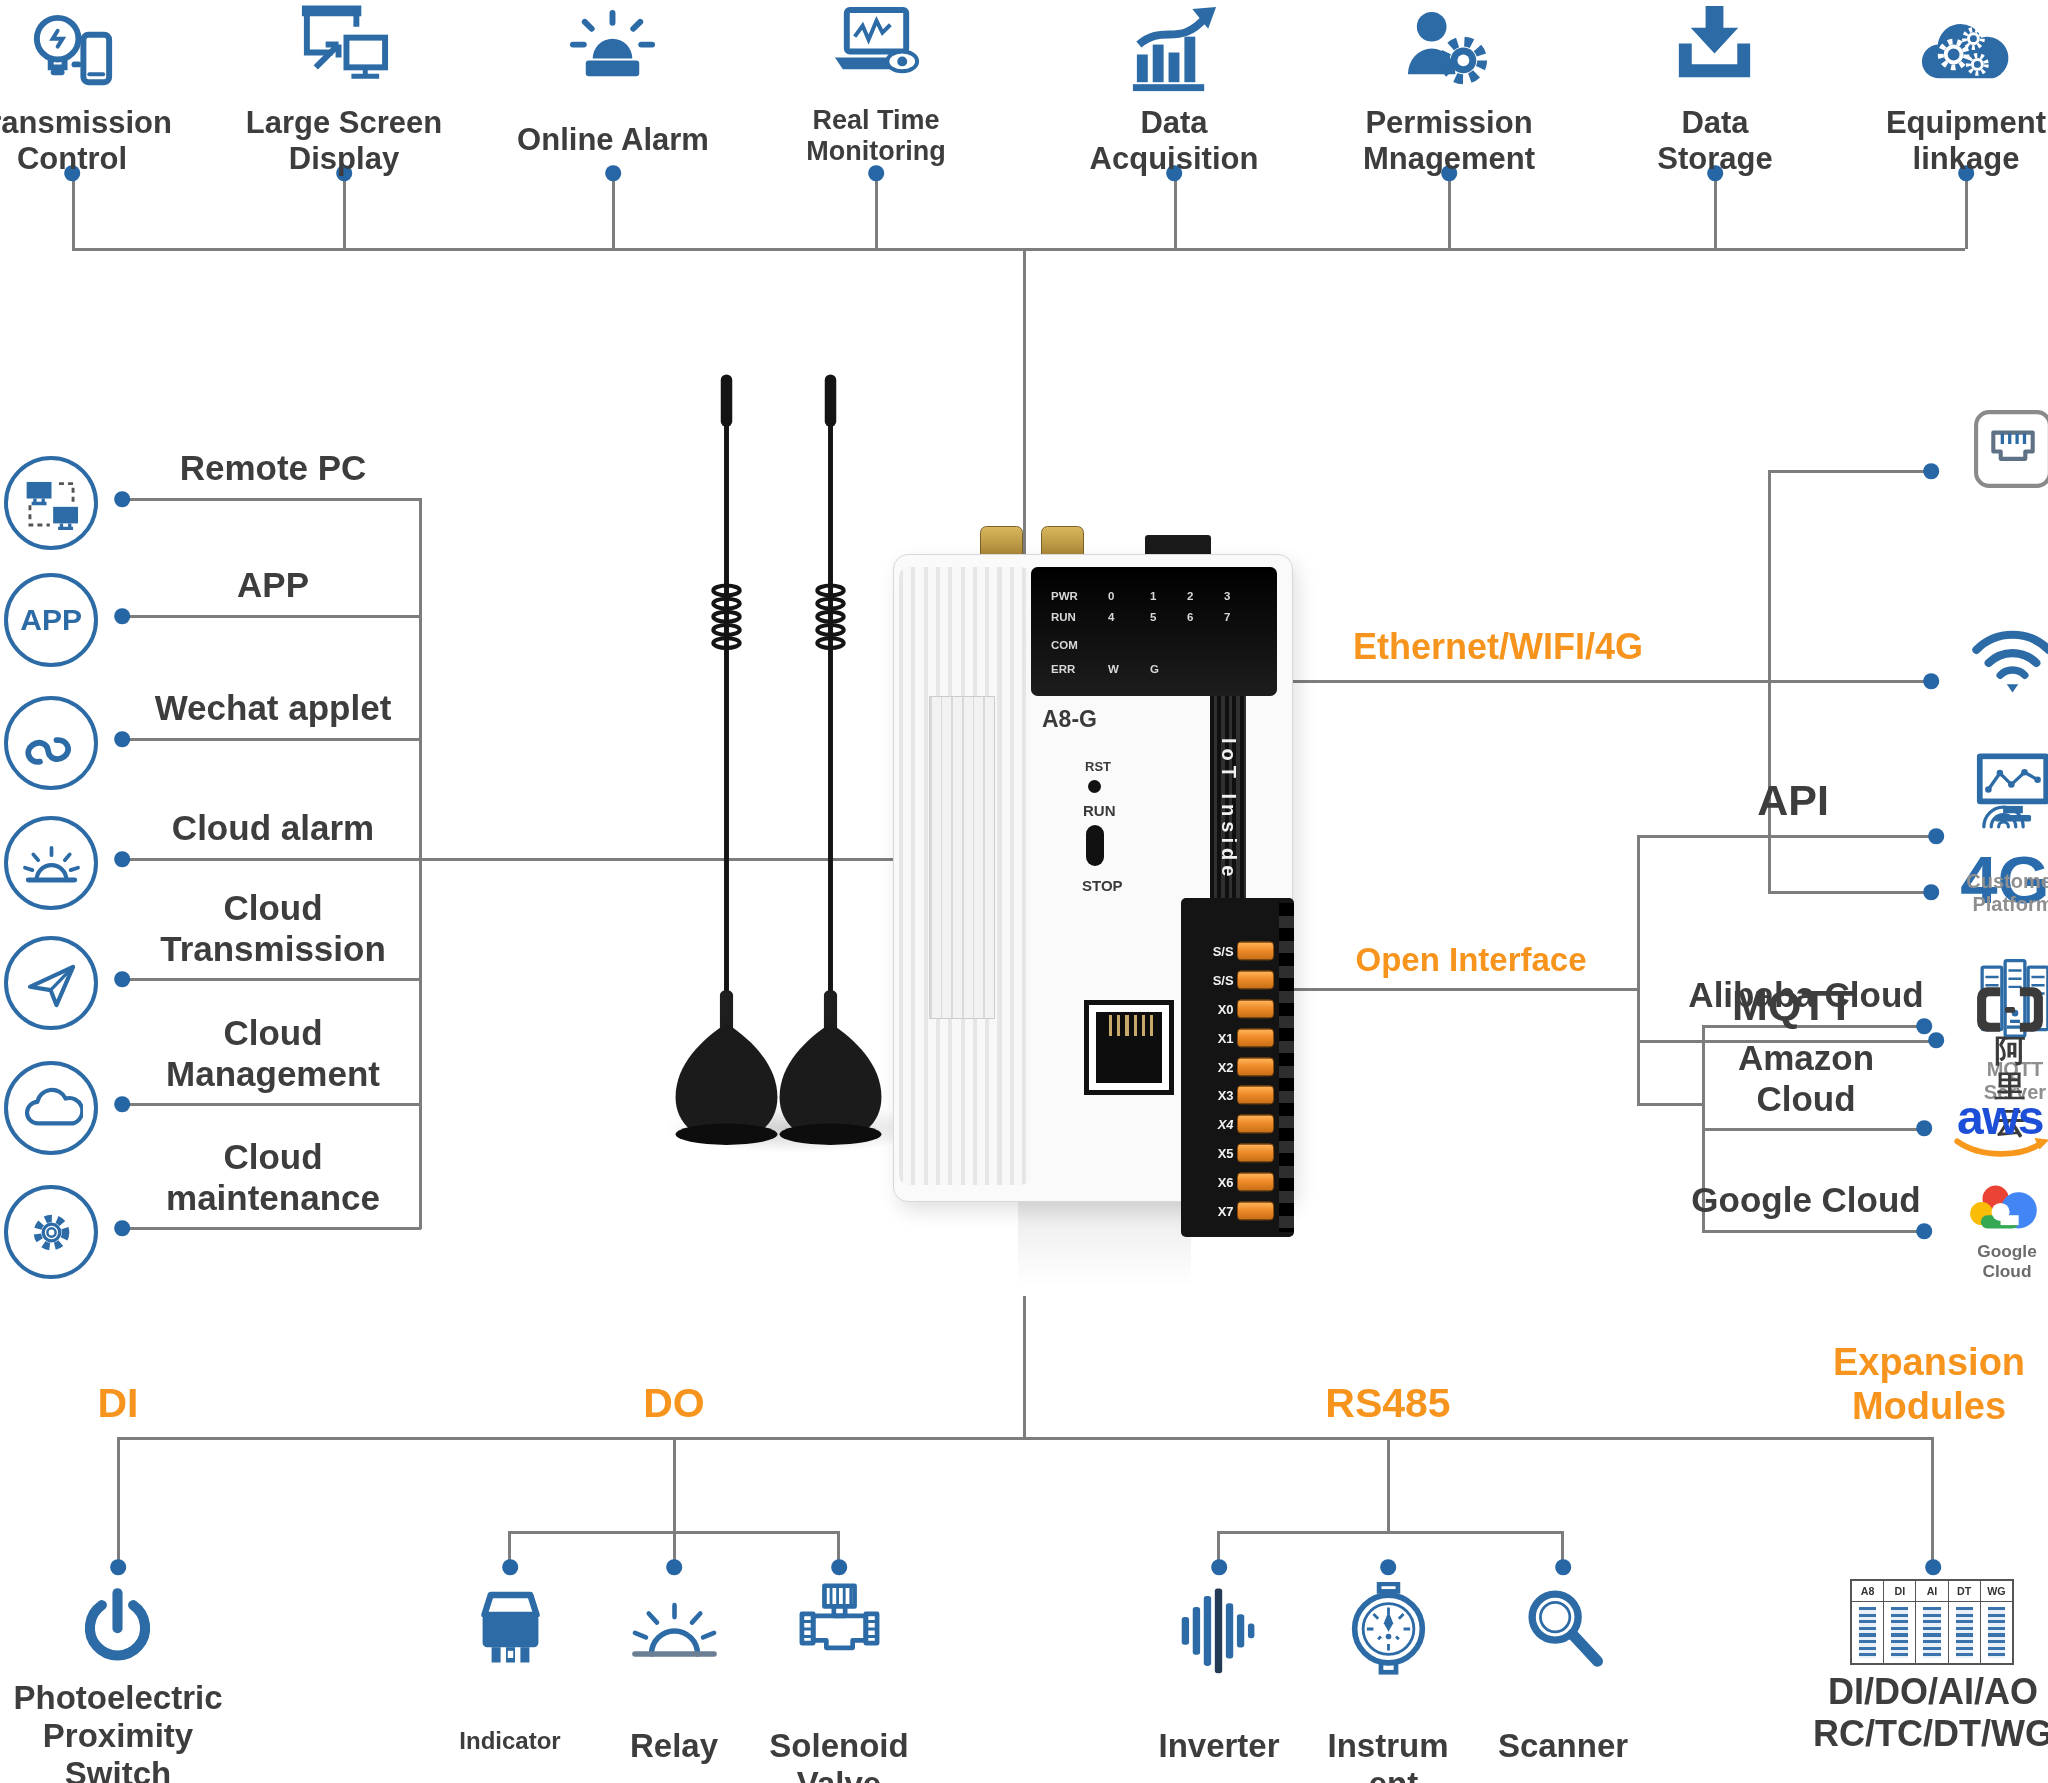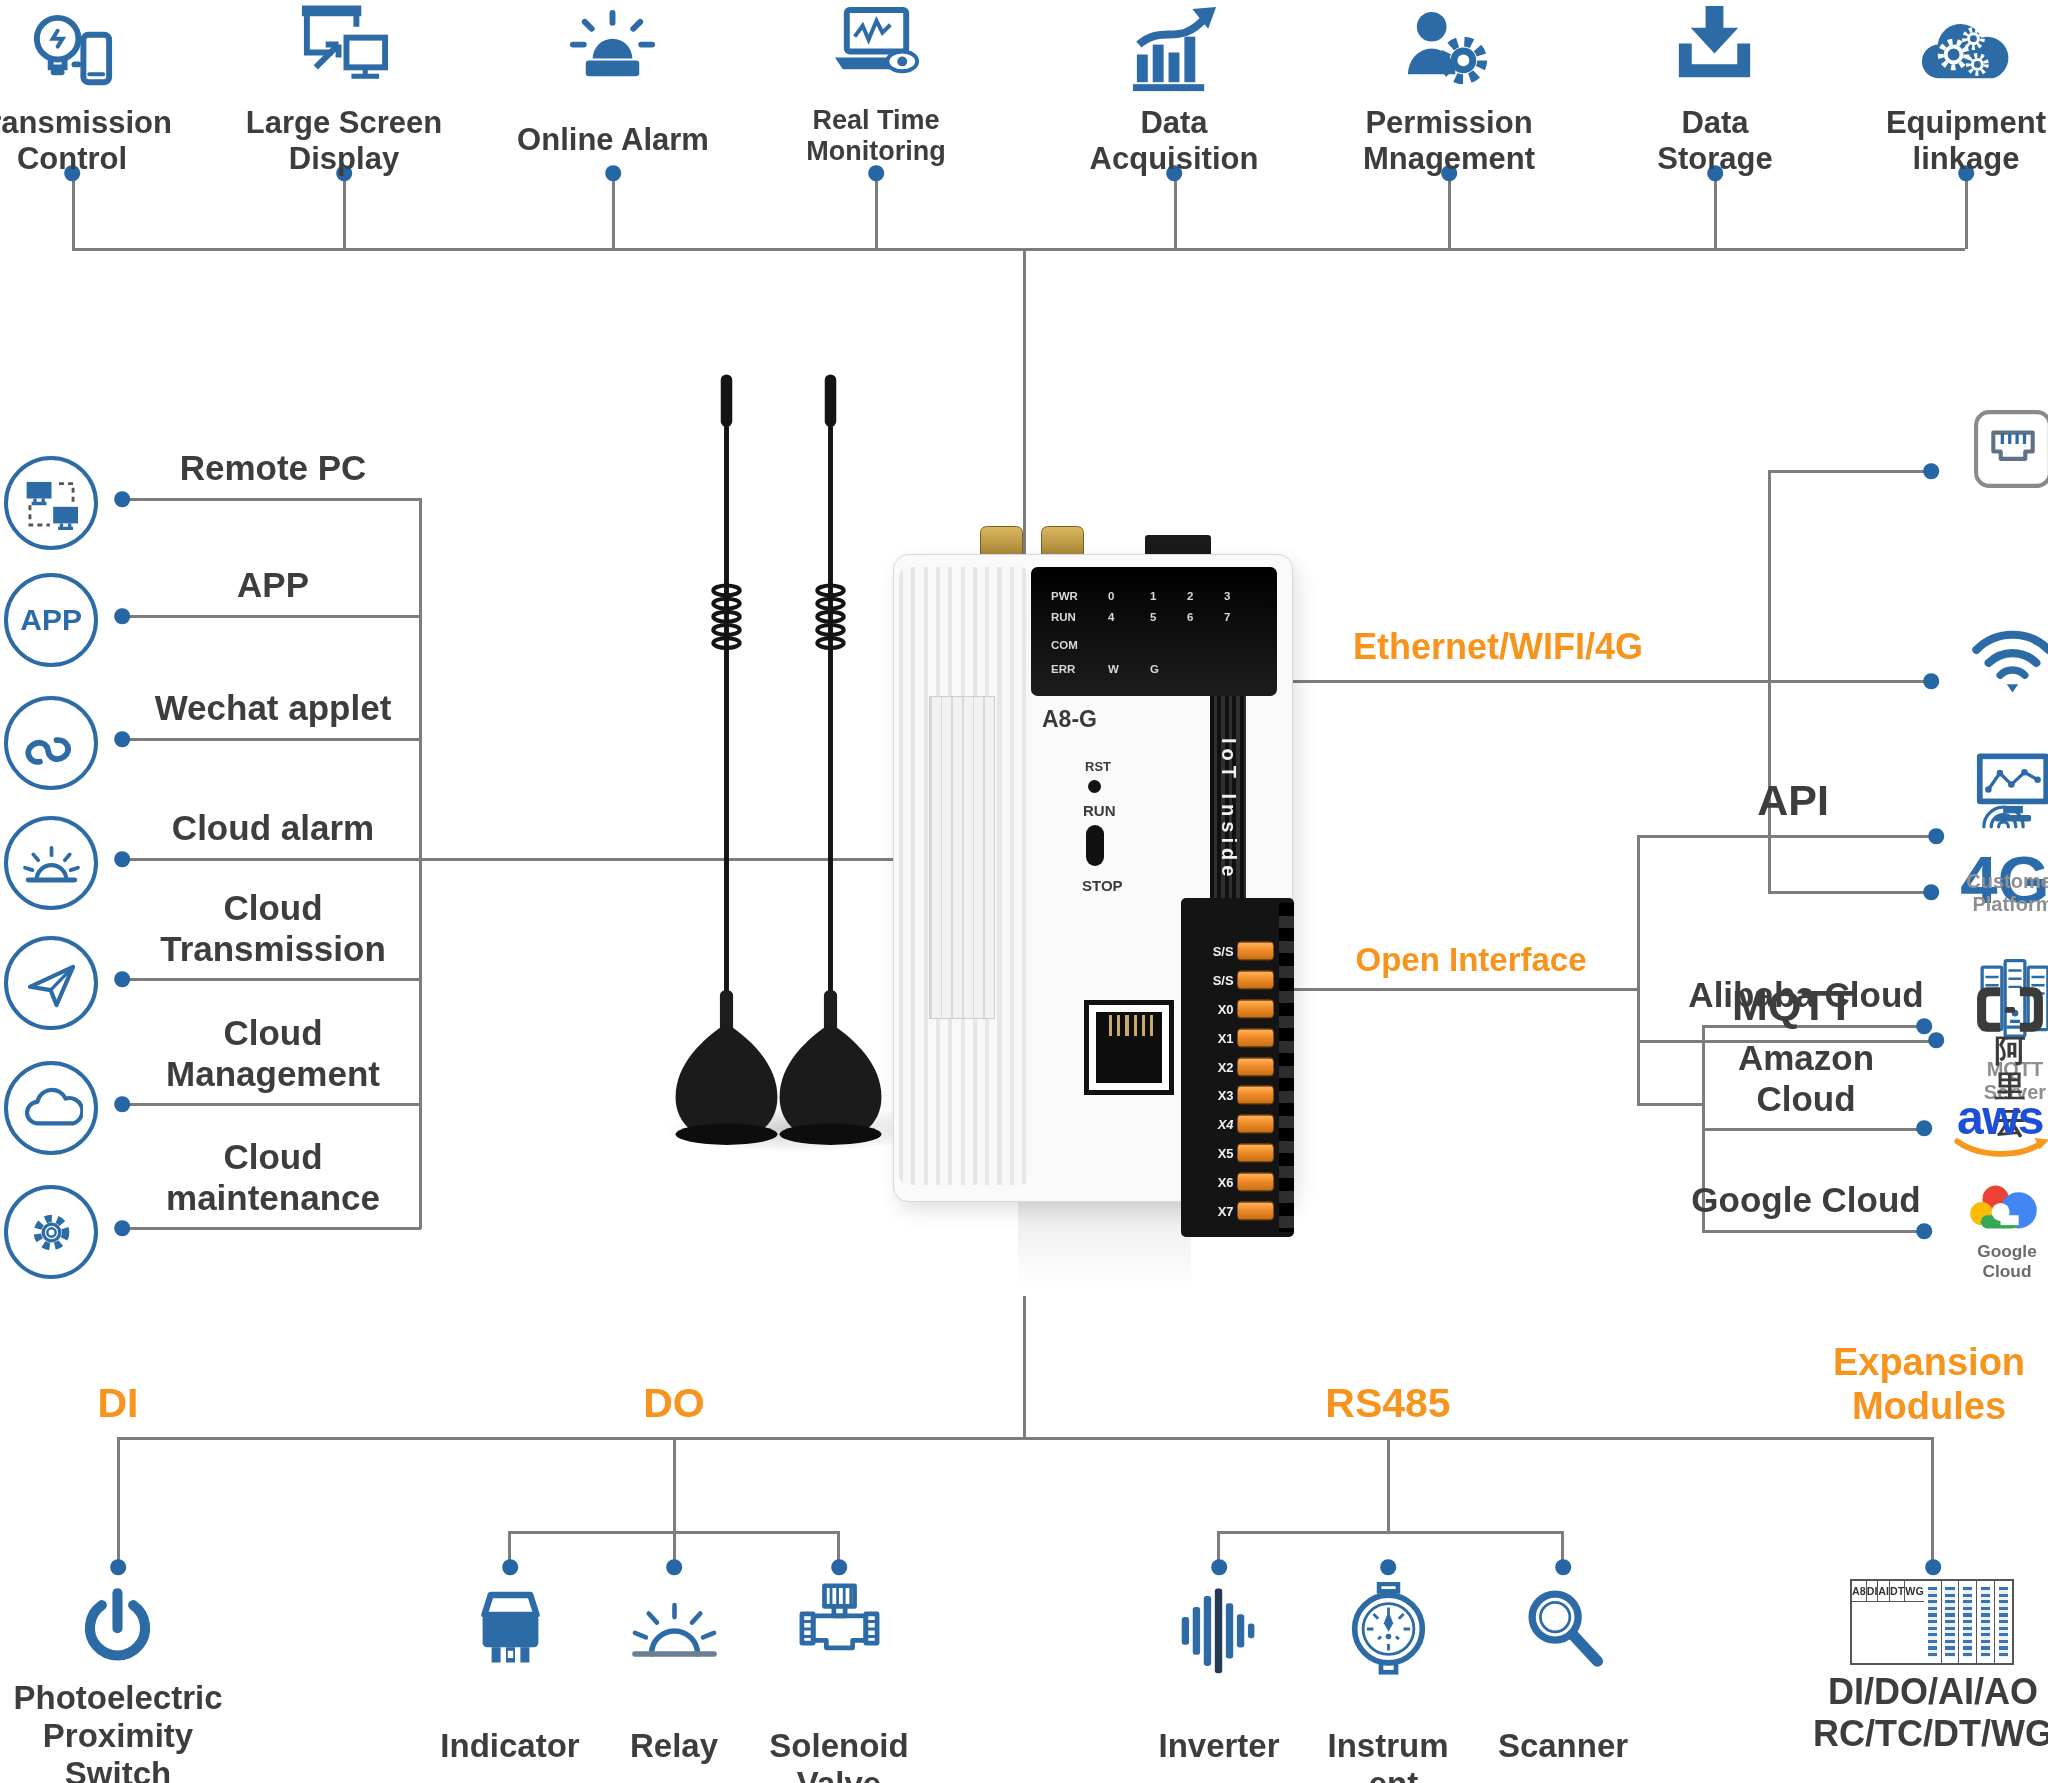--- a/index.html
+++ b/index.html
@@ -42,21 +42,21 @@
   .tcyl{position:absolute;left:56px;width:35px;height:17.3px;border-radius:4.1px;transform:translateY(-50%);
         background:linear-gradient(180deg,#ffb55c 0%,#ef8c2a 45%,#c96f15 100%);border:0.8px solid #8a4d0d;}
   .rj45{position:absolute;left:1084px;top:1000px;width:90px;height:95px;background:#fff;border:5px solid #111;z-index:8;box-sizing:border-box;}
   .rj45 .inner{position:absolute;left:6.6px;top:6.6px;right:6.6px;bottom:6.6px;background:#0d0d0d;}
   .rj45 .pins{position:absolute;left:8.2px;top:3.3px;right:8.2px;height:21.4px;
               background:repeating-linear-gradient(90deg,transparent 0 5px,#c9a96a 5px 8.2px);}
   .pedestal{position:absolute;left:1018px;top:1197px;width:173px;height:99px;
             background:linear-gradient(180deg,#e9e9e9 0%,#ffffff 90%);z-index:4;}
   .devtxt{position:absolute;color:#3a3a3a;font-weight:bold;z-index:7;}
   .expicon{position:absolute;left:1850px;top:1579px;width:164px;height:86px;border:2.5px solid #555;background:#fff;
-           display:flex;z-index:4;box-sizing:border-box;}
+           display:flex;flex-direction:column;z-index:4;box-sizing:border-box;}
   .exphead{display:flex;height:20px;border-bottom:1.6px solid #555;}
   .exphead div{flex:1;border-right:1.6px solid #555;font-size:10.7px;font-weight:bold;color:#333;
                display:flex;align-items:center;justify-content:center;}
   .exphead div:last-child{border-right:none;}
   .expbody{flex:1;display:flex;}
   .expbody div{flex:1;border-right:1.6px solid #555;display:flex;align-items:center;justify-content:center;}
   .expbody div:last-child{border-right:none;}
   .expbody i{display:block;width:55%;height:85%;
              background:repeating-linear-gradient(180deg,#3b74ad 0 3.3px,#e9f0f7 3.3px 6.6px);}
   .antshadow{position:absolute;left:663px;top:1104px;width:271px;height:49px;z-index:3;
@@ -469,21 +469,21 @@
         <path d="M28 10 h44 l7 22 H21 Z" fill="none" stroke="currentColor" stroke-width="7" stroke-linejoin="round"></path>
     <g fill="currentColor">
           <rect x="19" y="32" width="62" height="36" rx="5"></rect>
     <rect x="29" y="68" width="10" height="17"></rect>
           <rect x="45" y="68" width="10" height="17"></rect>
           <rect x="61" y="68" width="10" height="17"></rect>
     </g>
         <rect x="47" y="72" width="6" height="8" fill="#fff"></rect>
       </svg>
   </div>
-  <div class="lbl ctr" style="left:510px;top:1727px;font-size:33px;">Indicator</div>
+  <div class="lbl ctr" style="left:510px;top:1727px;font-size:24px;">Indicator</div>
 
   <div class="icon" style="left:625px;top:1584px;width:99px;height:92px;">
     <svg viewBox="0 0 100 100">
         <g fill="none" stroke="currentColor" stroke-linecap="round">
     <path d="M25 76 a25 25 0 0 1 50 0" stroke-width="6"></path>
           <path d="M7 76 h86" stroke="#6b7f94" stroke-width="6"></path>
     <path d="M50 36 v-13 M31 42 l-9 -10 M69 42 l9 -10 M19 58 l-12 -5 M81 58 l12 -5" stroke-width="5"></path>
         </g>
       </svg>
   </div>

